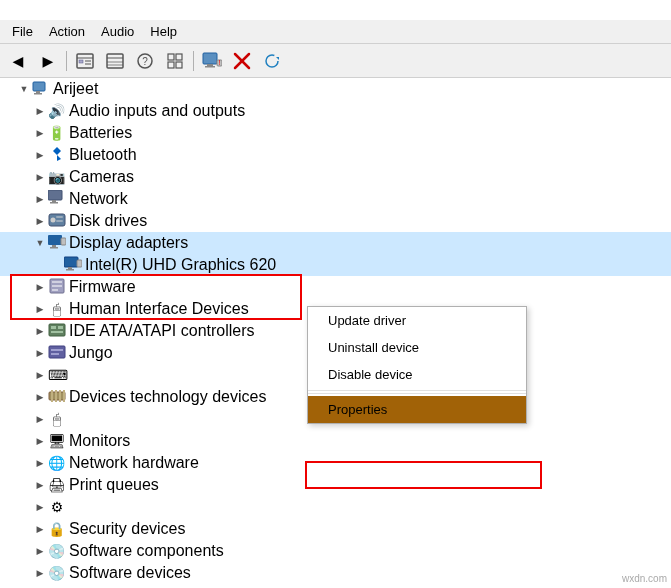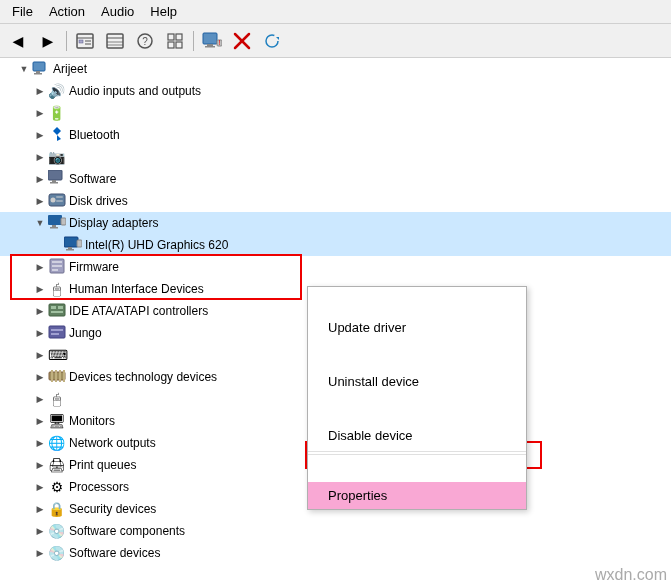--- a/index.html
+++ b/index.html
@@ -14,20 +14,21 @@
     }
 
     
     .menubar {
       display: flex;
       background: #f0f0f0;
       border-bottom: 1px solid #d0d0d0;
       padding: 2px 4px;
       height: 24px;
       align-items: flex-start;
+      margin-top: 20px;
     }
     .menubar-item {
       padding: 2px 8px;
       cursor: pointer;
       font-size: 13px;
     }
 
     
     .toolbar {
       display: flex;
@@ -87,21 +88,21 @@
       display: inline-block;
       width: 18px;
       height: 18px;
       flex-shrink: 0;
       margin-right: 3px;
       text-align: center;
       line-height: 18px;
       font-size: 14px;
     }
     .tree-label {
-      font-size: 12px;
+      font-size: 16px;
       flex: 1;
     }
 
     
     .red-outline {
       position: absolute;
       border: 2px solid #e00;
       pointer-events: none;
       z-index: 10;
     }
@@ -112,36 +113,35 @@
       background: #fff;
       border: 1px solid #b0b0b0;
       box-shadow: 2px 2px 6px rgba(0,0,0,0.2);
       z-index: 100;
       min-width: 220px;
     }
     .context-menu-item {
       padding: 6px 20px;
       cursor: pointer;
       font-size: 13px;
-      margin-top: 27px;
     }
     .context-menu-separator {
       height: 1px;
       background: #e0e0e0;
       margin: 2px 0;
     }
     .icon-audio { color: #e08020; }
     .icon-bluetooth { color: #0060c0; }
 
     
     .watermark {
       position: fixed;
       bottom: 4px;
       right: 4px;
-      font-size: 16px;
+      font-size: 10px;
       color: #aaa;
       z-index: 200;
     }
   </style>
 </head>
 <body>
 
 <div class="menubar">
   <span class="menubar-item">File</span>
   <span class="menubar-item">Action</span>
@@ -229,53 +229,55 @@
     <span class="tree-expand">▶</span>
     <span class="tree-icon icon-audio">🔊</span>
     <span class="tree-label">Audio inputs and outputs</span>
   </div>
 
   <div class="tree-item">
     <span class="tree-indent"></span>
     <span class="tree-indent"></span>
     <span class="tree-expand">▶</span>
     <span class="tree-icon">🔋</span>
+    <span class="tree-label">Batteries</span>
   </div>
 
   <div class="tree-item">
     <span class="tree-indent"></span>
     <span class="tree-indent"></span>
     <span class="tree-expand">▶</span>
     <span class="tree-icon icon-bluetooth">
       <svg width="16" height="16" viewBox="0 0 16 16">
         <polygon points="8,1 12,5 8,9 12,13 8,15 8,9 4,13 8,9 4,5 8,1" fill="#0060c0"></polygon>
       </svg>
     </span>
     <span class="tree-label">Bluetooth</span>
   </div>
 
   <div class="tree-item">
     <span class="tree-indent"></span>
     <span class="tree-indent"></span>
     <span class="tree-expand">▶</span>
     <span class="tree-icon">📷</span>
+    <span class="tree-label">Cameras</span>
   </div>
 
   <div class="tree-item">
     <span class="tree-indent"></span>
     <span class="tree-indent"></span>
     <span class="tree-expand">▶</span>
     <span class="tree-icon">
       <svg width="18" height="16" viewBox="0 0 18 16">
         <rect x="0" y="0" width="14" height="10" rx="1" fill="#607090" stroke="#405070" stroke-width="1"></rect>
         <rect x="4" y="10" width="4" height="2" fill="#888"></rect>
         <rect x="2" y="12" width="8" height="1.5" fill="#888"></rect>
       </svg>
     </span>
-    <span class="tree-label">Software</span>
+    <span class="tree-label">Network</span>
   </div>
 
   <div class="tree-item">
     <span class="tree-indent"></span>
     <span class="tree-indent"></span>
     <span class="tree-expand">▶</span>
     <span class="tree-icon">
       <svg width="18" height="16" viewBox="0 0 18 16">
         <rect x="1" y="2" width="16" height="12" rx="2" fill="#6080a0" stroke="#405070" stroke-width="1"></rect>
         <circle cx="5" cy="8" r="2.5" fill="#ccc"></circle>
@@ -405,37 +407,36 @@
     <span class="tree-expand">▶</span>
     <span class="tree-icon">🖥</span>
     <span class="tree-label">Monitors</span>
   </div>
 
   <div class="tree-item">
     <span class="tree-indent"></span>
     <span class="tree-indent"></span>
     <span class="tree-expand">▶</span>
     <span class="tree-icon">🌐</span>
-    <span class="tree-label">Network outputs</span>
+    <span class="tree-label">Network hardware</span>
   </div>
 
   <div class="tree-item">
     <span class="tree-indent"></span>
     <span class="tree-indent"></span>
     <span class="tree-expand">▶</span>
     <span class="tree-icon">🖨</span>
     <span class="tree-label">Print queues</span>
   </div>
 
   <div class="tree-item">
     <span class="tree-indent"></span>
     <span class="tree-indent"></span>
     <span class="tree-expand">▶</span>
     <span class="tree-icon">⚙</span>
-    <span class="tree-label">Processors</span>
   </div>
 
   <div class="tree-item">
     <span class="tree-indent"></span>
     <span class="tree-indent"></span>
     <span class="tree-expand">▶</span>
     <span class="tree-icon">🔒</span>
     <span class="tree-label">Security devices</span>
   </div>
 
@@ -456,20 +457,20 @@
   </div>
 
   <div class="red-outline" style="top: 196px; left: 10px; width: 292px; height: 46px;"></div>
 
   <div class="context-menu" style="top: 228px; left: 307px;">
     <div class="context-menu-item">Update driver</div>
     <div class="context-menu-item">Uninstall device</div>
     <div class="context-menu-item">Disable device</div>
     <div class="context-menu-separator"></div>
     <div class="context-menu-separator"></div>
-    <div class="context-menu-item" style="background:#f9a8d4; font-weight:500; position:relative;">Properties</div>
+    <div class="context-menu-item" style="background:#a16207; font-weight:500; position:relative;">Properties</div>
   </div>
 
   <div class="red-outline" style="top: 383px; left: 305px; width: 237px; height: 28px;"></div>
 
 </div>
 
 <div class="watermark">wxdn.com</div>
 
 </body></html>

